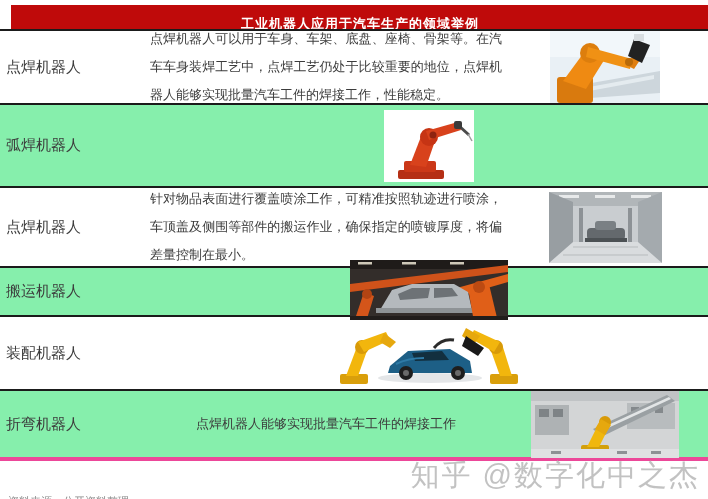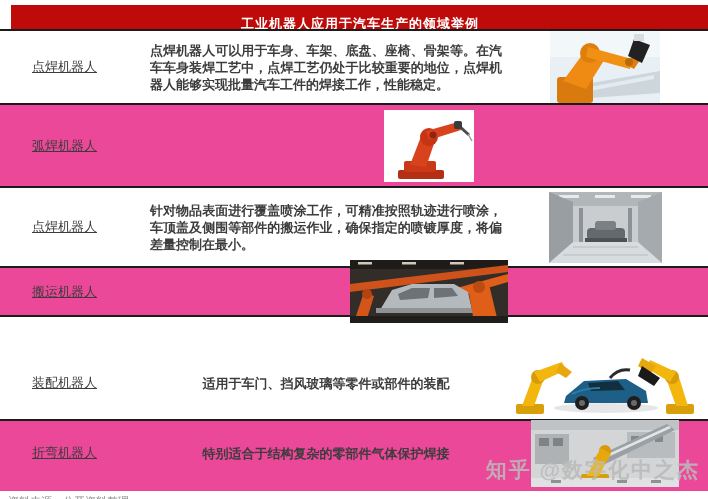--- a/index.html
+++ b/index.html
@@ -9,42 +9,42 @@
     position:relative; width:708px; height:499px; background:#fff;
     overflow:hidden; margin:0 auto;
   }
   .title-bar {
     position:absolute; left:11px; top:5px; width:698px; height:38px;
     background:#bf0a0a; color:#fff; font-size:13px; font-weight:bold;
     display:flex; align-items:center; justify-content:center; letter-spacing:1px;
   }
   .table { position:absolute; left:0; top:29px; width:708px; border-top:2px solid #1b1b1b; }
   .row { display:flex; align-items:stretch; border-bottom:2px solid #1b1b1b; background:#fff; }
-  .row.alt { background:#ec4899; }
-  .row:last-child { border-bottom:6px solid #ec4899; }
+  .row.alt { background:#86efac; }
+  .row:last-child { border-bottom:4px solid #ec4899; }
   .r1 { height:74px; } .r2 { height:83px; } .r3 { height:80px; }
-  .r4 { height:49px; } .r5 { height:74px;margin-top:30px; } .r6 { height:70px; }
+  .r4 { height:49px; } .r5 { height:74px; } .r6 { height:70px; }
   .cell-label {
     width:150px; flex:0 0 150px; display:flex; align-items:center;
-    padding-left:32px; font-size:13px; color:#3c3c3c;text-decoration:underline;
+    padding-left:6px; font-size:15px; color:#3c3c3c;
   }
   .cell-desc {
     width:352px; flex:0 0 352px; display:flex; align-items:center;
-    font-size:13px; color:#3c3c3c; line-height:17px;font-weight:bold;
+    font-size:13px; color:#3c3c3c; line-height:28px;
   }
   .cell-desc .txt { width:100%; text-align:justify; }
   .cell-desc.center .txt { text-align:center; }
   .cell-photo {
     flex:1 1 auto; display:flex; align-items:center; justify-content:center;
     overflow:visible;
   }
   .photo { display:block; }
   .watermark {
     position:absolute; right:8px; top:456px; z-index:5;
-    font-size:21px; font-weight:bold; letter-spacing:2px;
+    font-size:29px; font-weight:normal; letter-spacing:2px;
     color:rgba(185,185,185,0.88); white-space:nowrap;
   }
   .footer-src {
     position:absolute; left:8px; top:494px; font-size:11px; color:#8a8a8a;
     white-space:nowrap;
   }
 </style>
 </head>
 <body>
 
@@ -142,23 +142,20 @@
           <circle cx="17" cy="34" r="5" fill="#b24413"></circle>
           <polygon points="124,62 118,28 138,20 148,62" fill="#e05f18"></polygon>
           <circle cx="129" cy="27" r="6" fill="#bc4a12"></circle>
           <rect x="0" y="56" width="158" height="7" fill="#211d1b"></rect>
         </svg>
       </div>
     </div>
 
     <div class="row r5">
       <div class="cell-label">装配机器人</div>
-      <div class="cell-desc center">
-        <div class="txt">适用于车门、挡风玻璃等零件或部件的装配</div>
-      </div>
       <div class="cell-photo">
         <svg class="photo" width="182" height="67" viewBox="0 0 182 67">
           <rect x="0" y="0" width="182" height="67" fill="#ffffff"></rect>
           <ellipse cx="92" cy="58" rx="52" ry="5" fill="#e4e6e8"></ellipse>
           <polygon points="52,46 70,31 112,29 132,41 134,53 50,53" fill="#1d5f86"></polygon>
           <polygon points="74,33 104,31 111,40 77,41" fill="#122f3f"></polygon>
           <path d="M58,44 Q70,38 86,38" stroke="#2e7aa6" stroke-width="2" fill="none"></path>
           <circle cx="68" cy="53" r="7" fill="#1e1e1e"></circle>
             <circle cx="68" cy="53" r="3" fill="#6a6a6a"></circle>
           <circle cx="120" cy="53" r="7" fill="#1e1e1e"></circle>
@@ -175,21 +172,21 @@
           <polygon points="128,8 142,16 136,24 124,16" fill="#e6a80e"></polygon>
           <polygon points="128,16 146,28 140,36 124,26" fill="#1a1a1a"></polygon>
           <path d="M96,28 Q104,18 116,20" stroke="#2b2b2b" stroke-width="3" fill="none"></path>
         </svg>
       </div>
     </div>
 
     <div class="row r6 alt">
       <div class="cell-label">折弯机器人</div>
       <div class="cell-desc center">
-        <div class="txt">特别适合于结构复杂的零部件气体保护焊接</div>
+        <div class="txt">点焊机器人能够实现批量汽车工件的焊接工作</div>
       </div>
       <div class="cell-photo">
         <svg class="photo" width="148" height="67" viewBox="0 0 148 67">
           <rect x="0" y="0" width="148" height="67" fill="#d3d5d6"></rect>
           <rect x="0" y="0" width="148" height="10" fill="#c0c3c5"></rect>
           <rect x="4" y="14" width="34" height="30" fill="#aeb2b4"></rect>
           <rect x="8" y="18" width="10" height="8" fill="#7e8386"></rect>
           <rect x="22" y="18" width="10" height="8" fill="#7e8386"></rect>
           <rect x="96" y="12" width="48" height="26" fill="#b8bcbe"></rect>
           <rect x="100" y="16" width="8" height="6" fill="#84898c"></rect>

